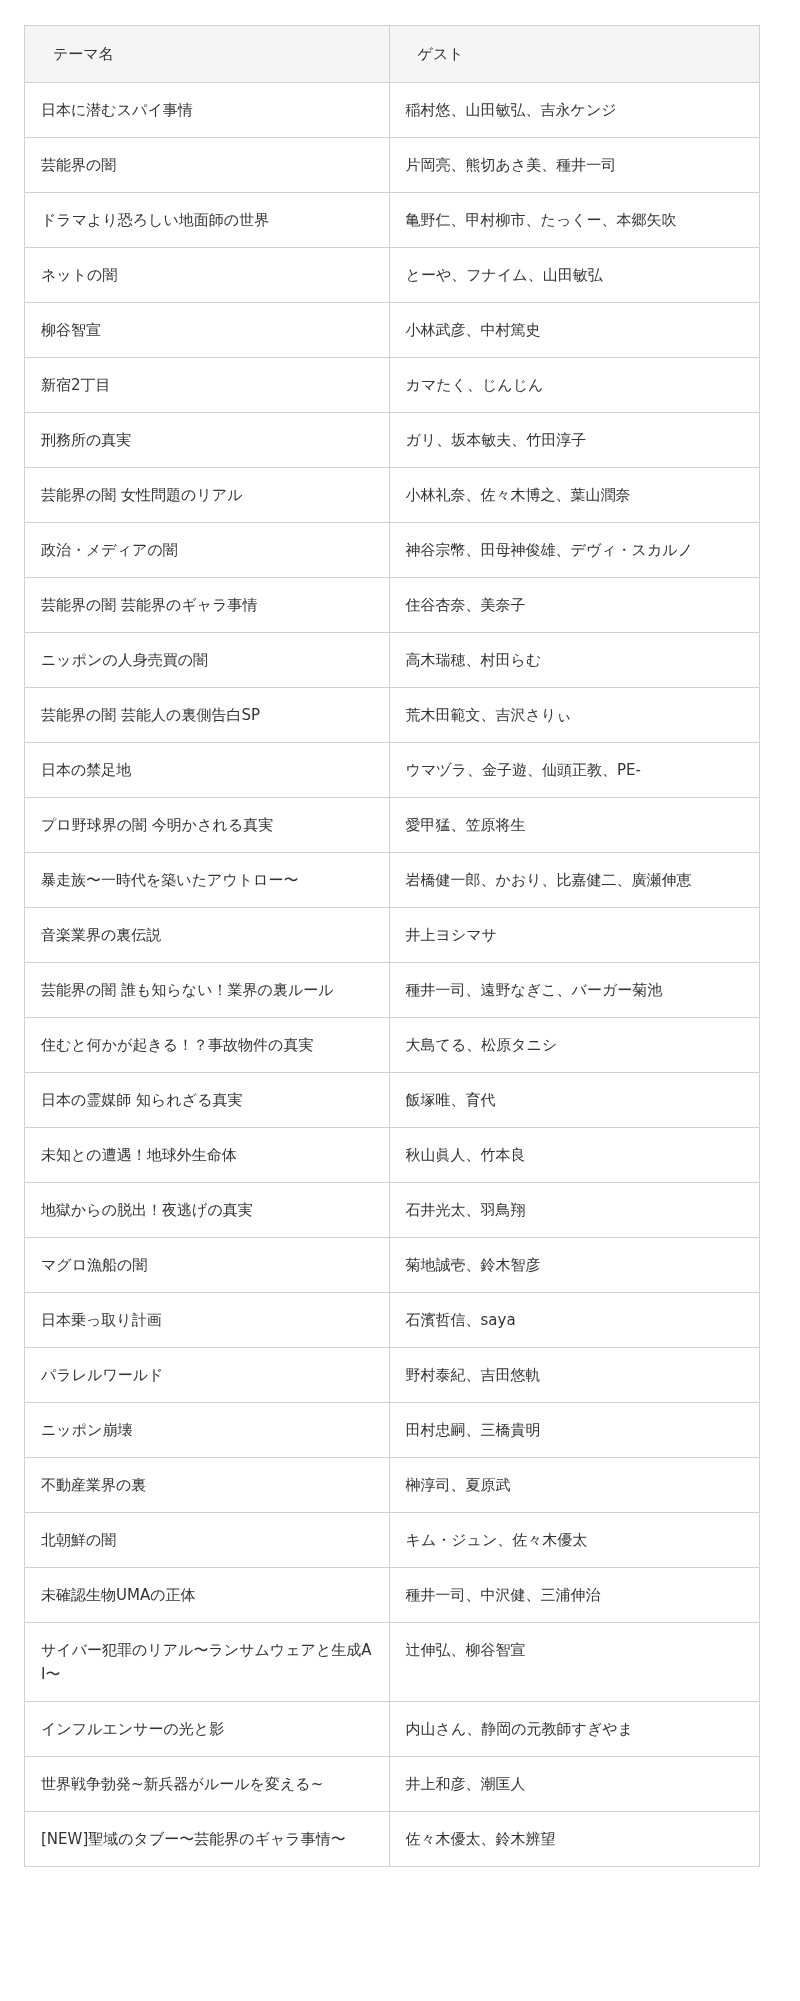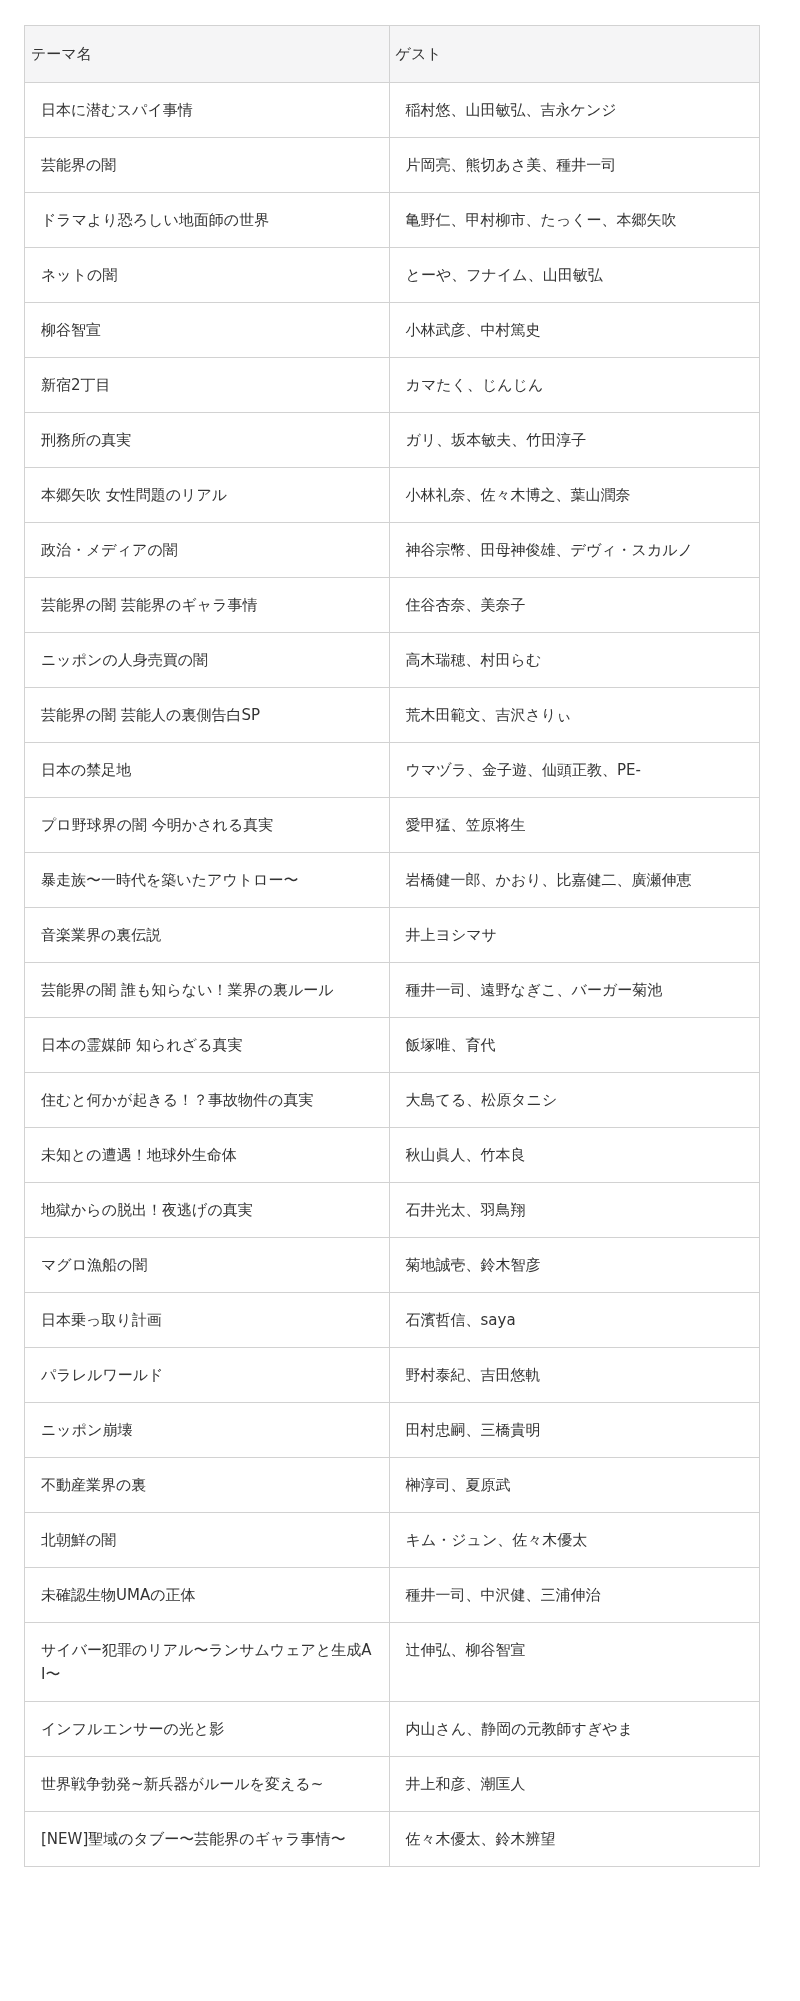--- a/index.html
+++ b/index.html
@@ -32,21 +32,21 @@
     border: 1px solid var(--border, #d2d2d2);
     text-align: left;
     vertical-align: top;
     font-weight: 400;
     line-height: 24px;
     word-break: break-all;
     overflow-wrap: anywhere;
   }
   table.episodes th {
     background: var(--header-bg, #f5f5f6);
-    padding: 16px 6px;
+    padding: 16px 28px;
   }
   table.episodes td {
     background: #ffffff;
     padding: 15px 16px;
   }
   col.theme-col { width: 49.6%; }
   col.guest-col { width: 50.4%; }
 </style>
 </head>
 <body>
@@ -86,21 +86,21 @@
         </tr>
         <tr>
           <td>新宿2丁目</td>
           <td>カマたく、じんじん</td>
         </tr>
         <tr>
           <td>刑務所の真実</td>
           <td>ガリ、坂本敏夫、竹田淳子</td>
         </tr>
         <tr>
-          <td>本郷矢吹 女性問題のリアル</td>
+          <td>芸能界の闇 女性問題のリアル</td>
           <td>小林礼奈、佐々木博之、葉山潤奈</td>
         </tr>
         <tr>
           <td>政治・メディアの闇</td>
           <td>神谷宗幣、田母神俊雄、デヴィ・スカルノ</td>
         </tr>
         <tr>
           <td>芸能界の闇 芸能界のギャラ事情</td>
           <td>住谷杏奈、美奈子</td>
         </tr>
@@ -126,26 +126,26 @@
         </tr>
         <tr>
           <td>音楽業界の裏伝説</td>
           <td>井上ヨシマサ</td>
         </tr>
         <tr>
           <td>芸能界の闇 誰も知らない！業界の裏ルール</td>
           <td>種井一司、遠野なぎこ、バーガー菊池</td>
         </tr>
         <tr>
+          <td>住むと何かが起きる！？事故物件の真実</td>
+          <td>大島てる、松原タニシ</td>
+        </tr>
+        <tr>
           <td>日本の霊媒師 知られざる真実</td>
           <td>飯塚唯、育代</td>
-        </tr>
-        <tr>
-          <td>住むと何かが起きる！？事故物件の真実</td>
-          <td>大島てる、松原タニシ</td>
         </tr>
         <tr>
           <td>未知との遭遇！地球外生命体</td>
           <td>秋山眞人、竹本良</td>
         </tr>
         <tr>
           <td>地獄からの脱出！夜逃げの真実</td>
           <td>石井光太、羽鳥翔</td>
         </tr>
         <tr>

